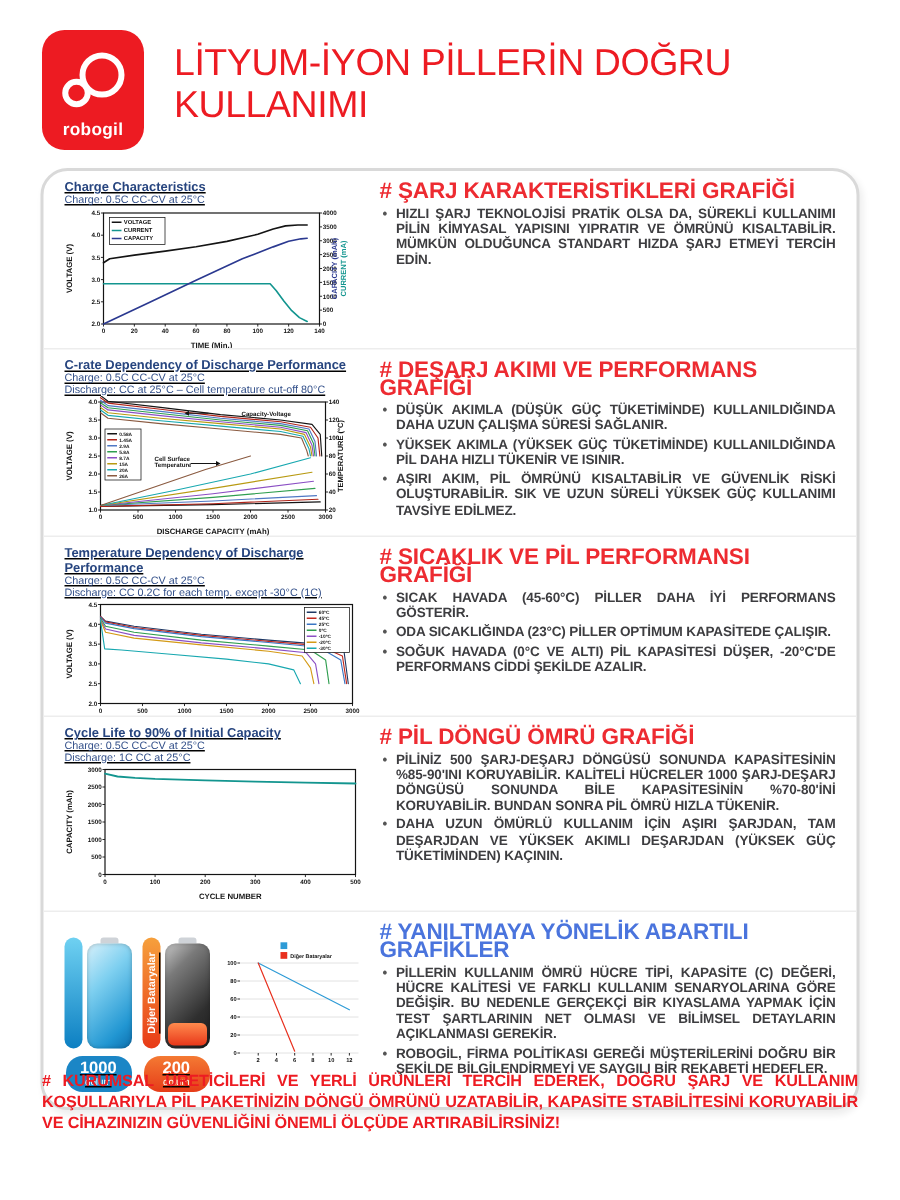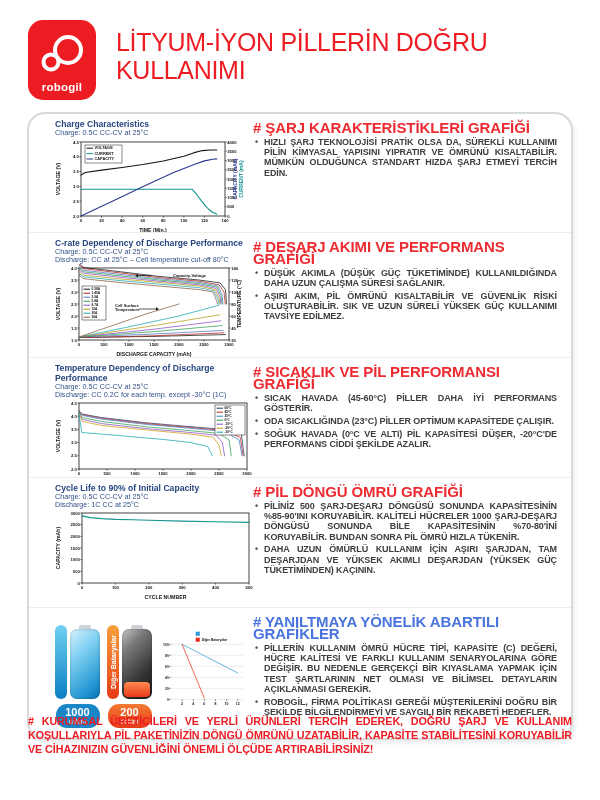--- a/index.html
+++ b/index.html
@@ -13,21 +13,21 @@
   .logo-badge{position:relative;width:68px;height:80px;}
   .logo-art{position:absolute;left:0;top:4px;}
   .logo-text{position:absolute;left:0;bottom:7px;width:100%;text-align:center;color:#fff;font-weight:700;font-size:11.5px;letter-spacing:.2px;}
   .title{color:#ed1b22;font-weight:400;font-size:25px;line-height:1.12;letter-spacing:-.3px;margin-top:8px;}
 
   
   .card{position:absolute;left:27px;top:112px;width:546px;height:628px;border:2px solid #d9d9d9;border-radius:18px;box-sizing:border-box;overflow:hidden;background:#fff;box-shadow:2px 3px 5px rgba(0,0,0,.07);}
   .row{display:flex;border-bottom:1px solid #ededed;box-sizing:border-box;overflow:hidden;}
   .row:last-child{border-bottom:none;}
   .r1{height:119px;}.r2{height:125px;}.r3{height:120px;}.r4{height:130px;}.r5{height:130px;}
-  .chart-col{width:218px;flex:none;box-sizing:border-box;padding:5px 0 0 26px;}
+  .chart-col{width:218px;flex:none;box-sizing:border-box;padding:5px 0 0 14px;text-decoration:underline;}
   .text-col{flex:1;box-sizing:border-box;padding:8px 14px 0 6px;}
   .c-title{font-size:8.6px;font-weight:700;color:#27457f;line-height:10px;}
   .c-sub{font-size:7.2px;font-weight:400;color:#33508a;line-height:7.6px;}
   svg.chart{display:block;margin-top:1px;}
   svg{font-family:"Liberation Sans",sans-serif;}
 
   .hd{font-size:15px;font-weight:800;letter-spacing:-.1px;line-height:12px;}
   .hd.red{color:#ed2b31;}
   .hd.blue{color:#4a74dd;}
   ul.bullets{margin:2px 0 0 0;padding:0;list-style:none;}
@@ -245,20 +245,21 @@
             <polygon points="80,11.5 83,9.8 83,13.2" fill="#141414"></polygon>
             <text x="60" y="43" font-size="4.1" text-anchor="start" fill="#141414" font-weight="700"><tspan x="60" dy="0">Cell Surface</tspan><tspan x="60" dy="4.4">Temperature</tspan></text>
             <line x1="84" y1="45" x2="102" y2="45" stroke="#141414" stroke-width="0.7"></line>
             <polygon points="104,45 101,43.3 101,46.7" fill="#141414"></polygon>
           </svg>
       </div>
       <div class="text-col">
         <div class="hd red">#  DEŞARJ AKIMI VE PERFORMANS GRAFİĞİ</div>
         <ul class="bullets">
           <li>DÜŞÜK AKIMLA (DÜŞÜK GÜÇ TÜKETİMİNDE) KULLANILDIĞINDA DAHA UZUN ÇALIŞMA SÜRESİ SAĞLANIR.</li>
+          <li>YÜKSEK AKIMLA (YÜKSEK GÜÇ TÜKETİMİNDE) KULLANILDIĞINDA PİL DAHA HIZLI TÜKENİR VE ISINIR.</li>
           <li>AŞIRI AKIM, PİL ÖMRÜNÜ KISALTABİLİR VE GÜVENLİK RİSKİ OLUŞTURABİLİR. SIK VE UZUN SÜRELİ YÜKSEK GÜÇ KULLANIMI TAVSİYE EDİLMEZ.</li>
         </ul>
       </div>
     </div>
 
     <div class="row r3">
       <div class="chart-col">
         <div class="c-title">Temperature Dependency of Discharge Performance</div>
         <div class="c-sub">Charge: 0.5C CC-CV at 25°C</div>
         <div class="c-sub">Discharge: CC 0.2C for each temp. except -30°C (1C)</div>

